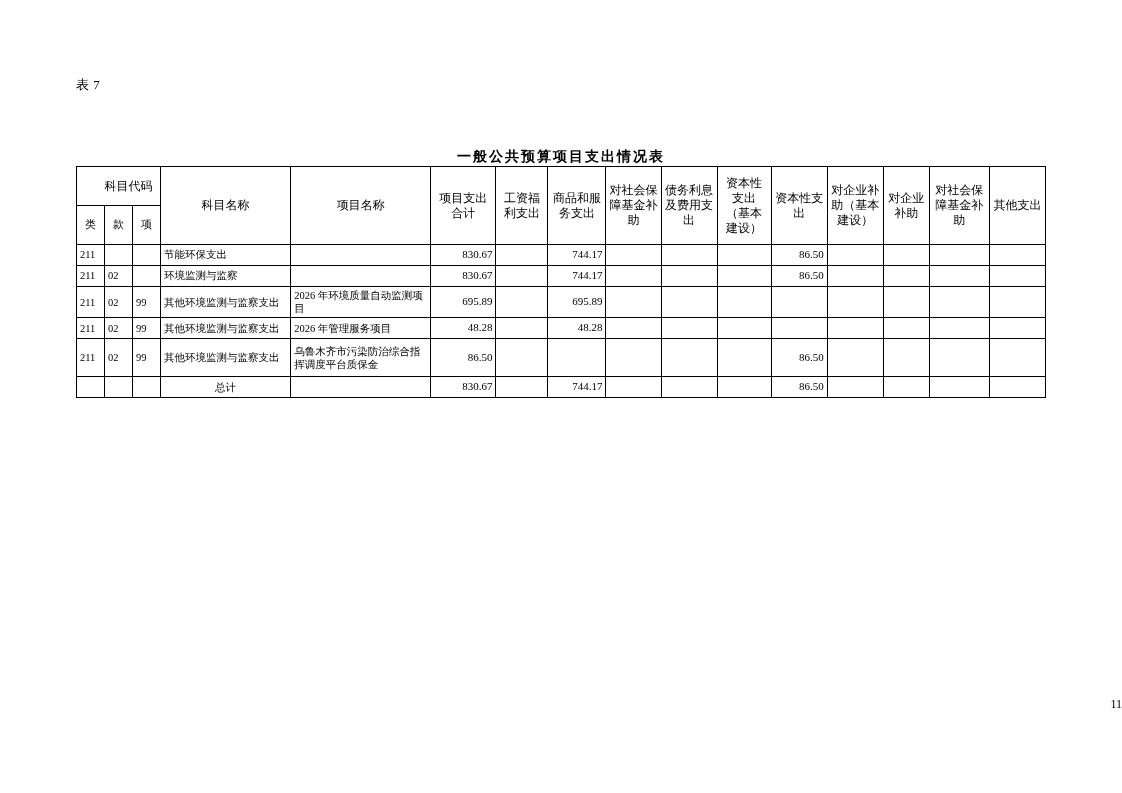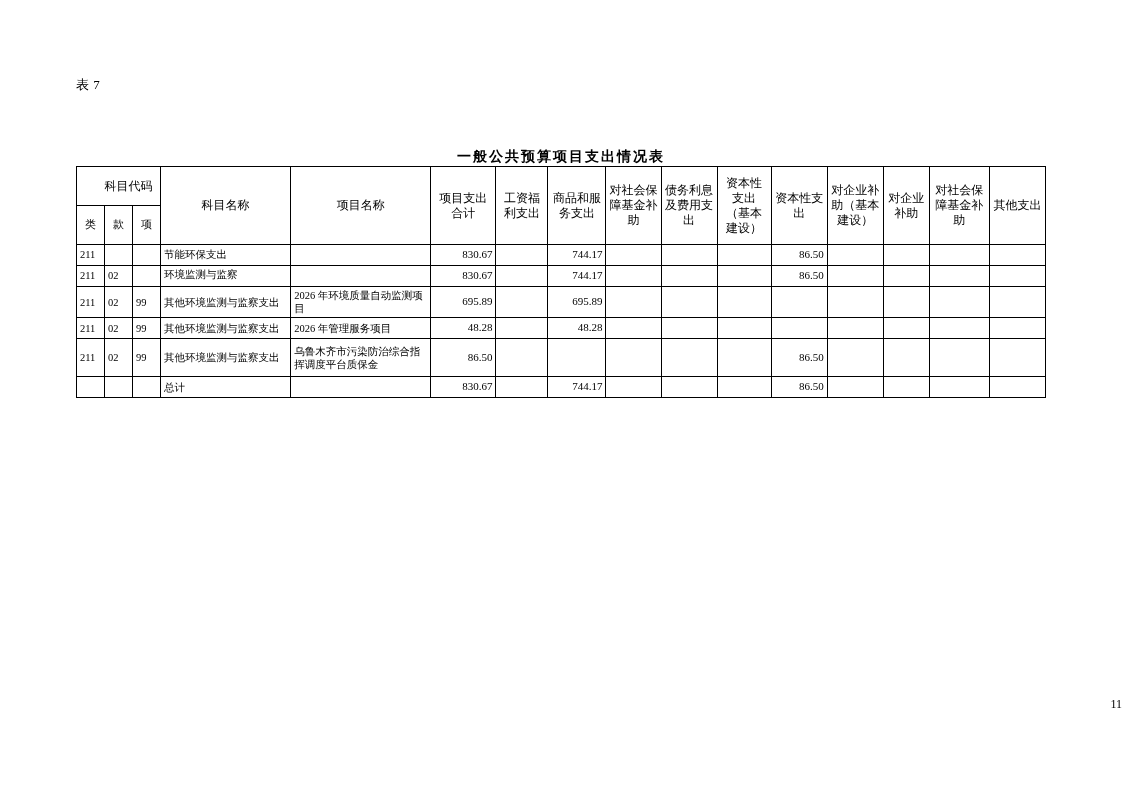--- a/index.html
+++ b/index.html
@@ -87,25 +87,25 @@
   }
   .code {
     text-align: left;
     font-size: 10.5px;
   }
   .name-bold {
     font-weight: bold;
     font-size: 10.5px;
   }
   .indent1 { padding-left: 14px; }
-  .indent2 { padding-left: 28px; font-family: Liberation Mono, monospace; }
+  .indent2 { padding-left: 28px; }
   .indent3 { padding-left: 38px; }
   .tall { height: 38px; }
   .row-h { height: 21px; }
-  .totals { font-weight: bold; text-align: left; }
+  .totals { font-weight: bold; text-align: center; }
   .page-no {
     position: absolute;
     left: 0;
     top: 697px;
     width: 1122px;
     text-align: right;
     font-size: 12px;
   }
 </style>
 </head>

